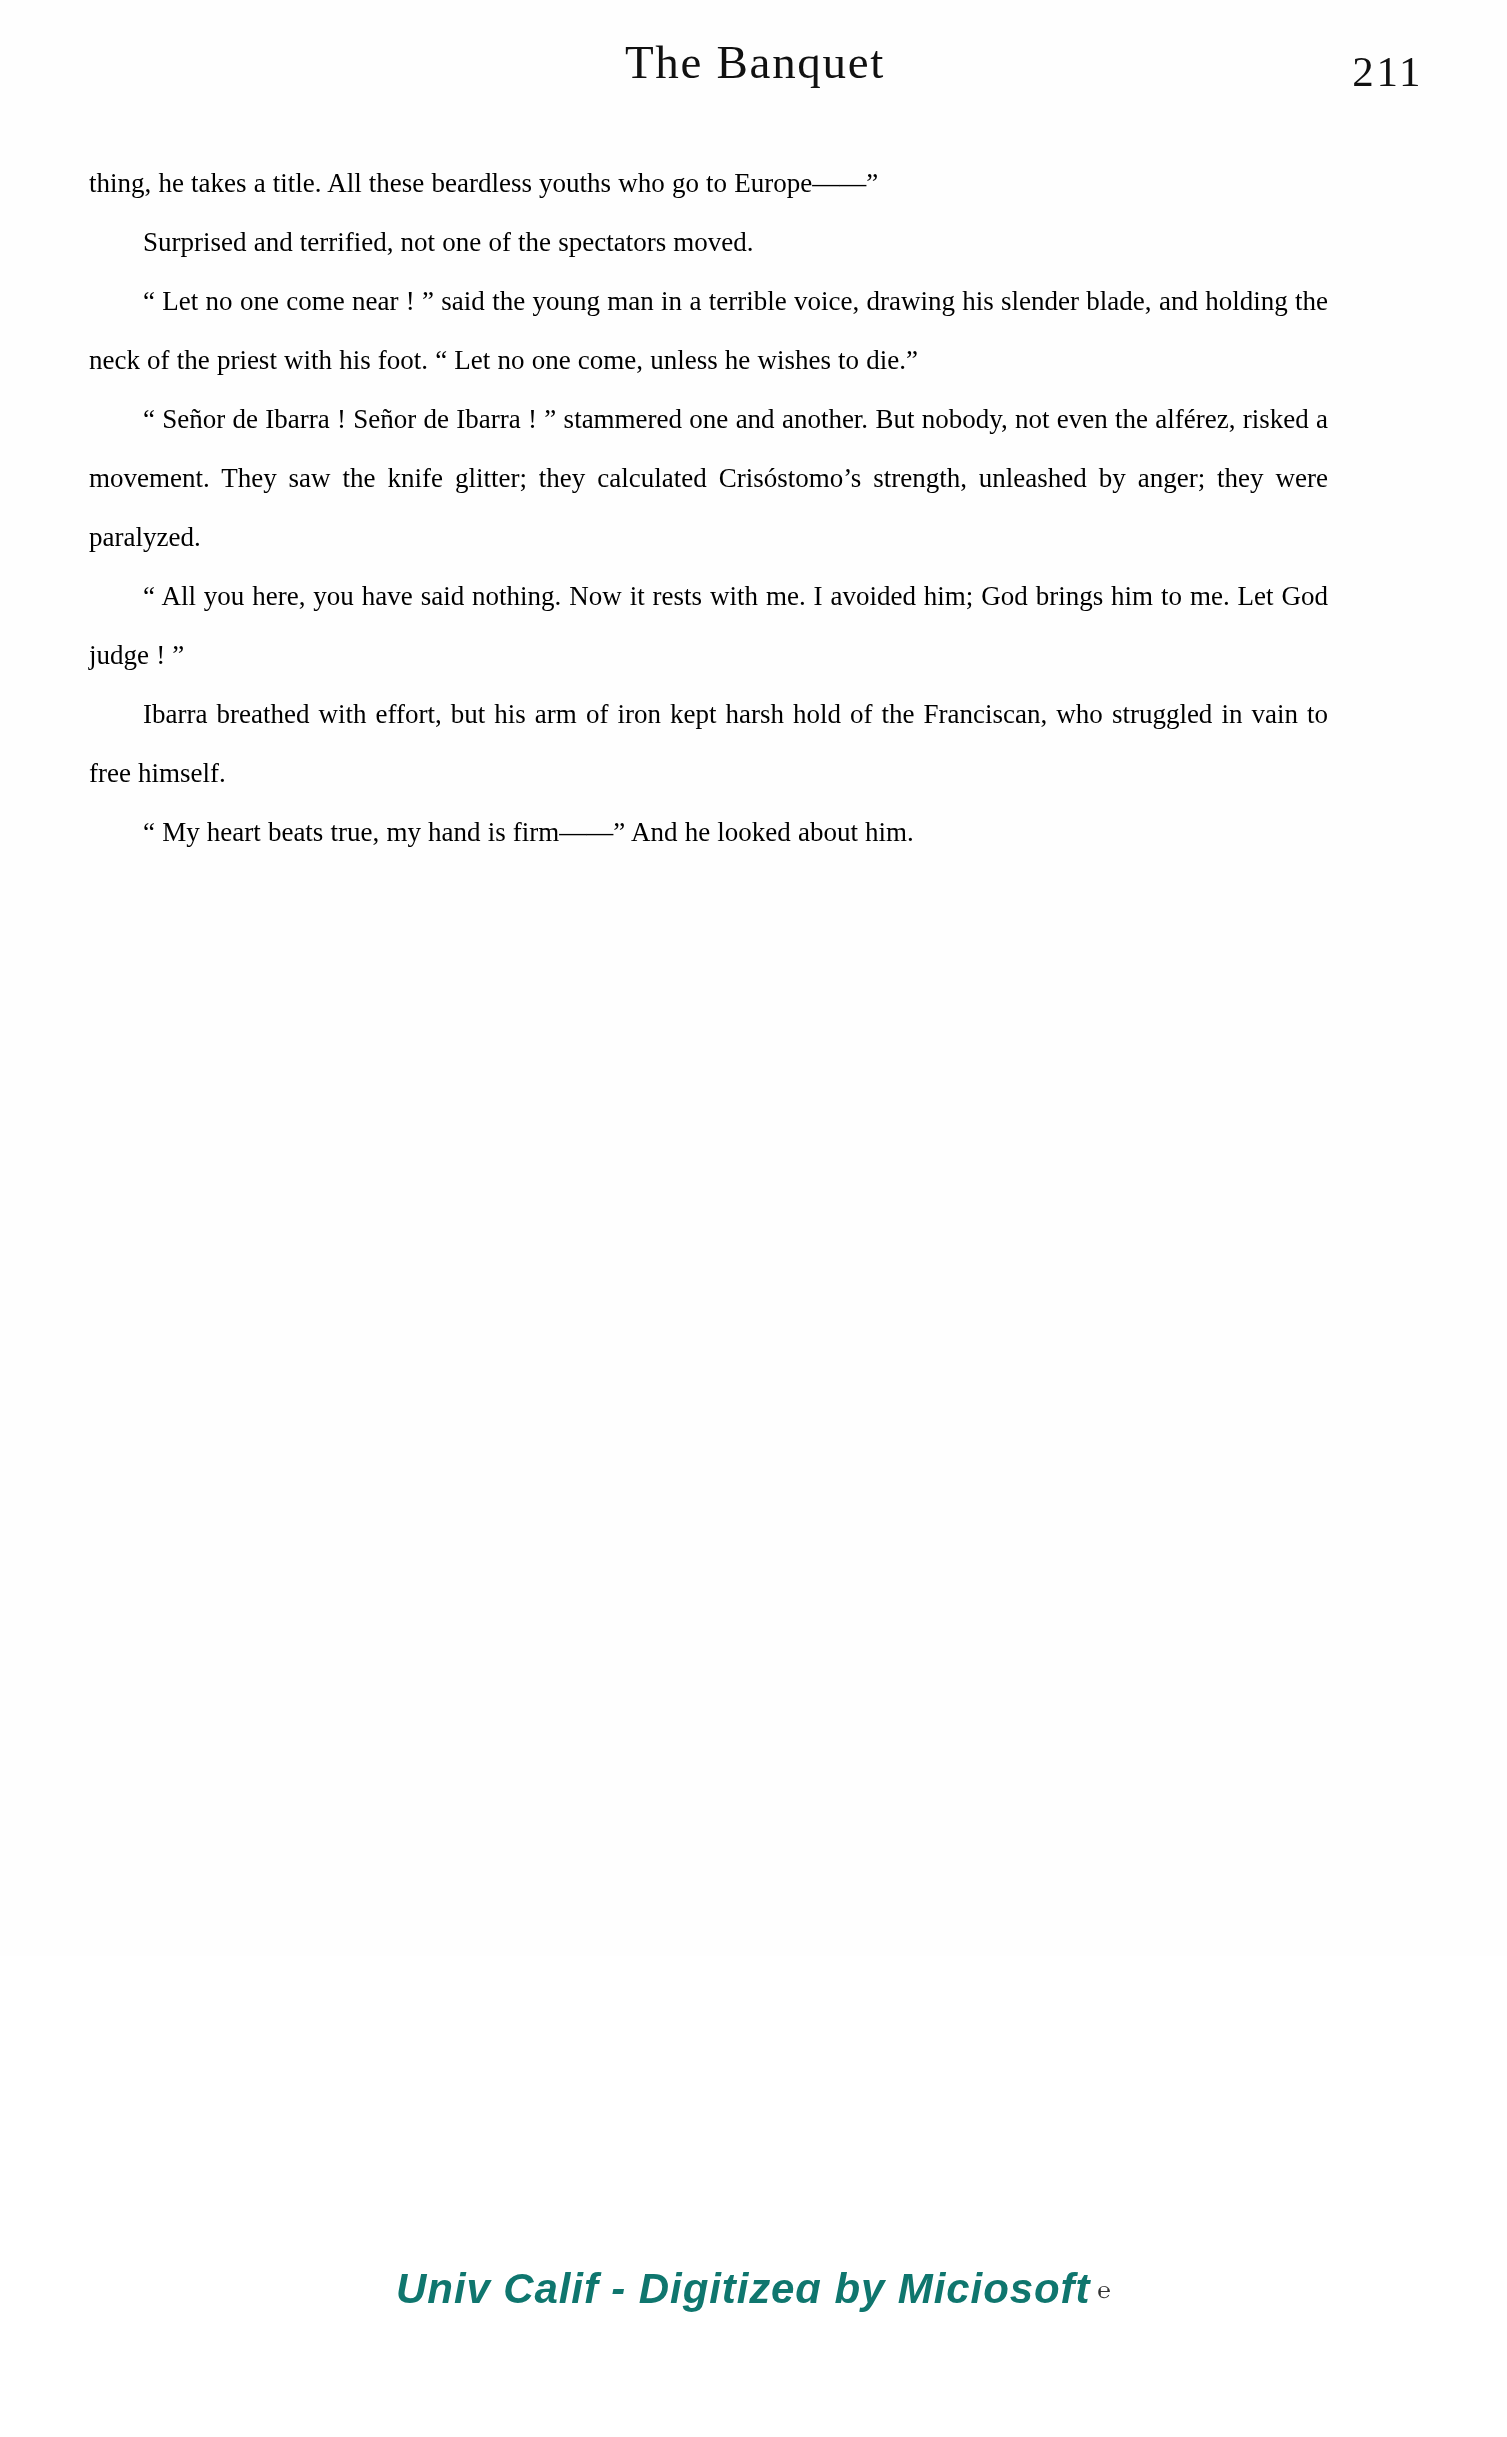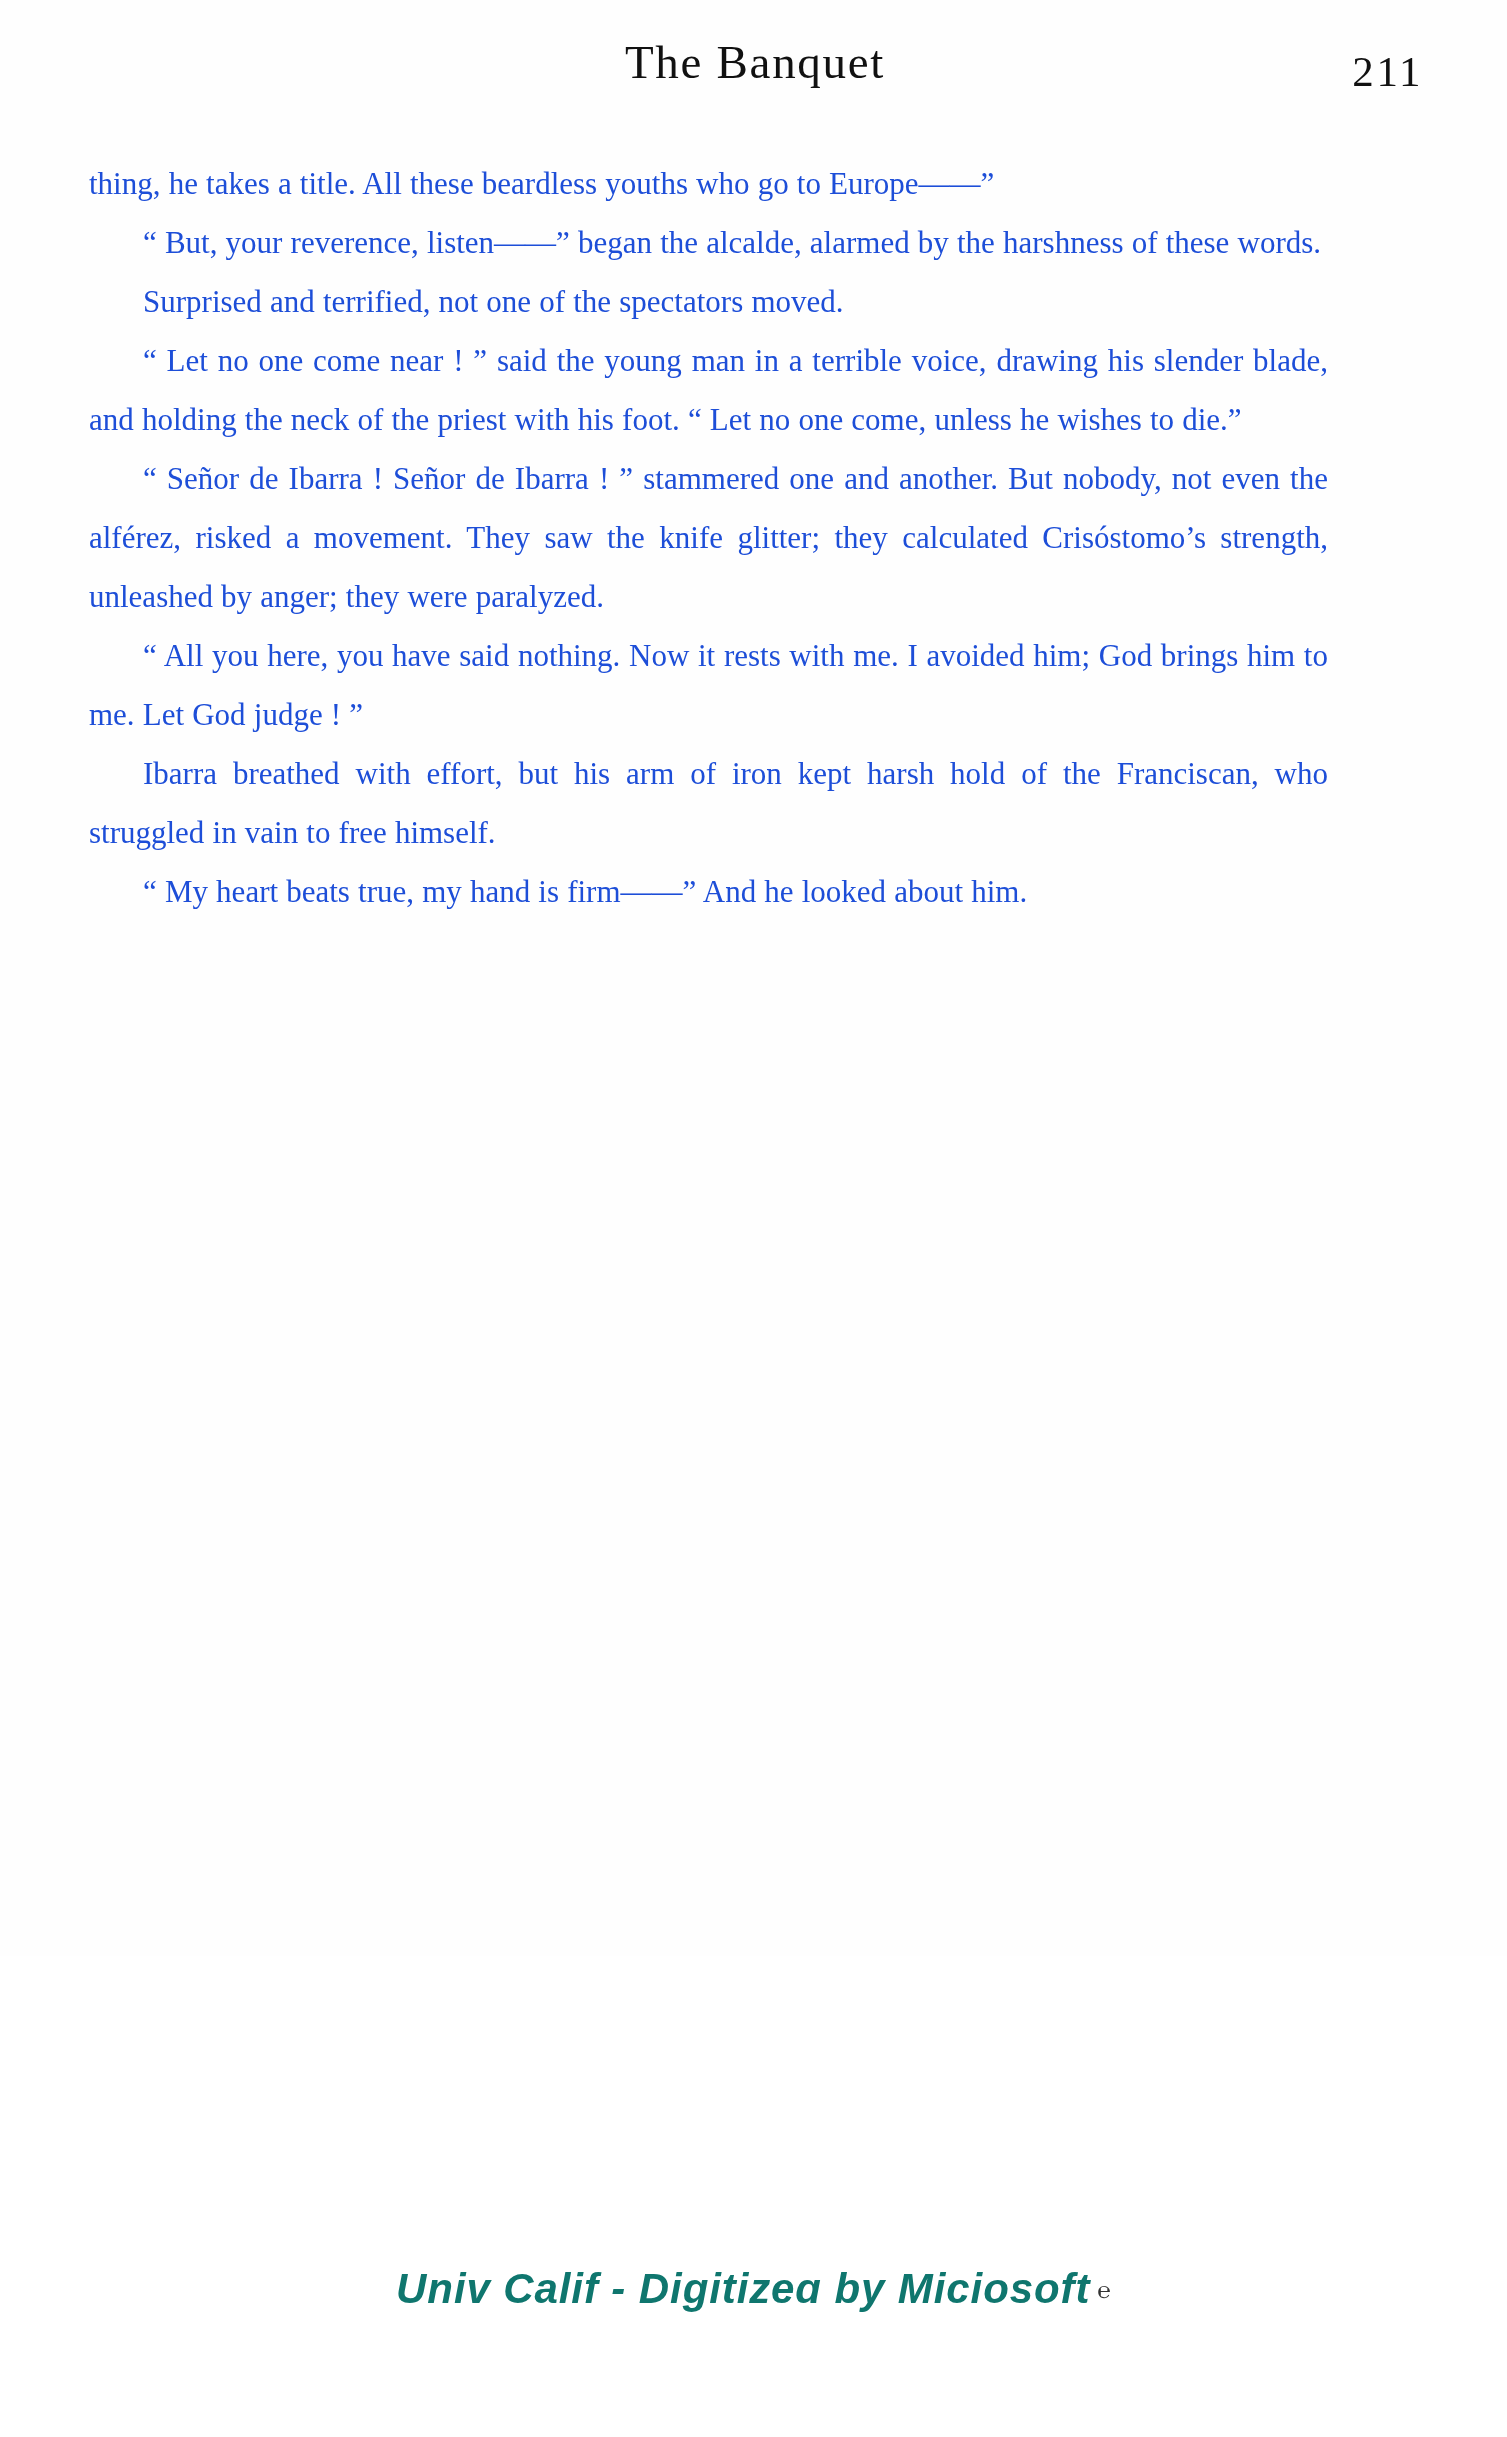--- a/index.html
+++ b/index.html
@@ -50,25 +50,25 @@
     font-family: "Liberation Serif", serif;
   }
   .body-text {
     position: absolute;
     left: 89px;
     top: 154px;
     width: 1239px;
   }
   .para {
     margin: 0 0 0 0;
-    font-size: 31px;
+    font-size: 27px;
     line-height: 59px;
     text-align: justify;
     text-indent: 54px;
-    color: #1d4ed8;
+    color: #000000;
     -webkit-hyphens: none;
     hyphens: none;
     word-spacing: 0.4px;
   }
   .para.first { text-indent: 0; }
   .footer {
     position: absolute;
     left: 0;
     top: 2265px;
     width: 1507px;
@@ -96,21 +96,20 @@
 
 <div class="page">
 
   <div class="header">
     <div class="header-title">The  Banquet</div>
     <div class="page-number">211</div>
   </div>
 
   <div class="body-text">
     <p class="para first">thing, he takes a title.    All  these  beardless  youths who  go to Europe——”</p>
-    <p class="para">“ But,  your  reverence,  listen——”  began  the  alcalde, alarmed by the harshness of these words.</p>
     <p class="para">Surprised and terrified, not one of the spectators moved.</p>
     <p class="para">“ Let no one  come  near ! ”  said  the  young man  in a terrible voice, drawing  his  slender  blade, and  holding the neck of  the priest  with  his  foot.    “ Let  no  one  come,  unless  he wishes to die.”</p>
     <p class="para">“ Señor de Ibarra !    Señor de Ibarra ! ”  stammered one and another.    But nobody, not even  the  alférez, risked a movement.    They  saw  the  knife  glitter;  they  calculated  Crisóstomo’s strength, unleashed  by anger; they  were paralyzed.</p>
     <p class="para">“ All you here, you have said nothing.    Now it rests with me.    I  avoided  him;  God  brings  him  to  me.   Let  God judge ! ”</p>
     <p class="para">Ibarra  breathed  with  effort,  but  his  arm  of  iron  kept harsh  hold  of  the Franciscan, who struggled in vain  to free himself.</p>
     <p class="para">“ My  heart  beats  true, my  hand  is  firm——”   And  he looked about him.</p>
   </div>
 
   <div class="footer">
     <span class="footer-text">Univ Calif - Digitizeɑ by Miciosoft</span><span class="footer-mark">℮</span>

